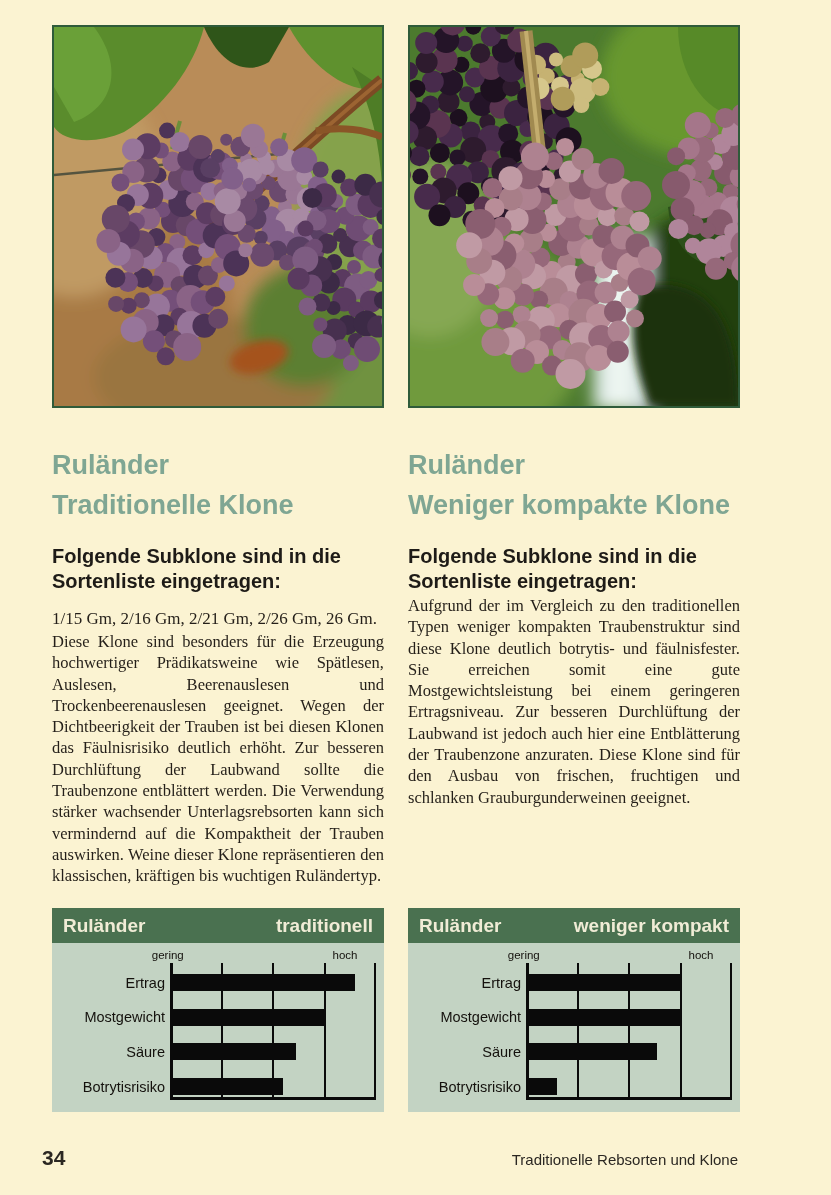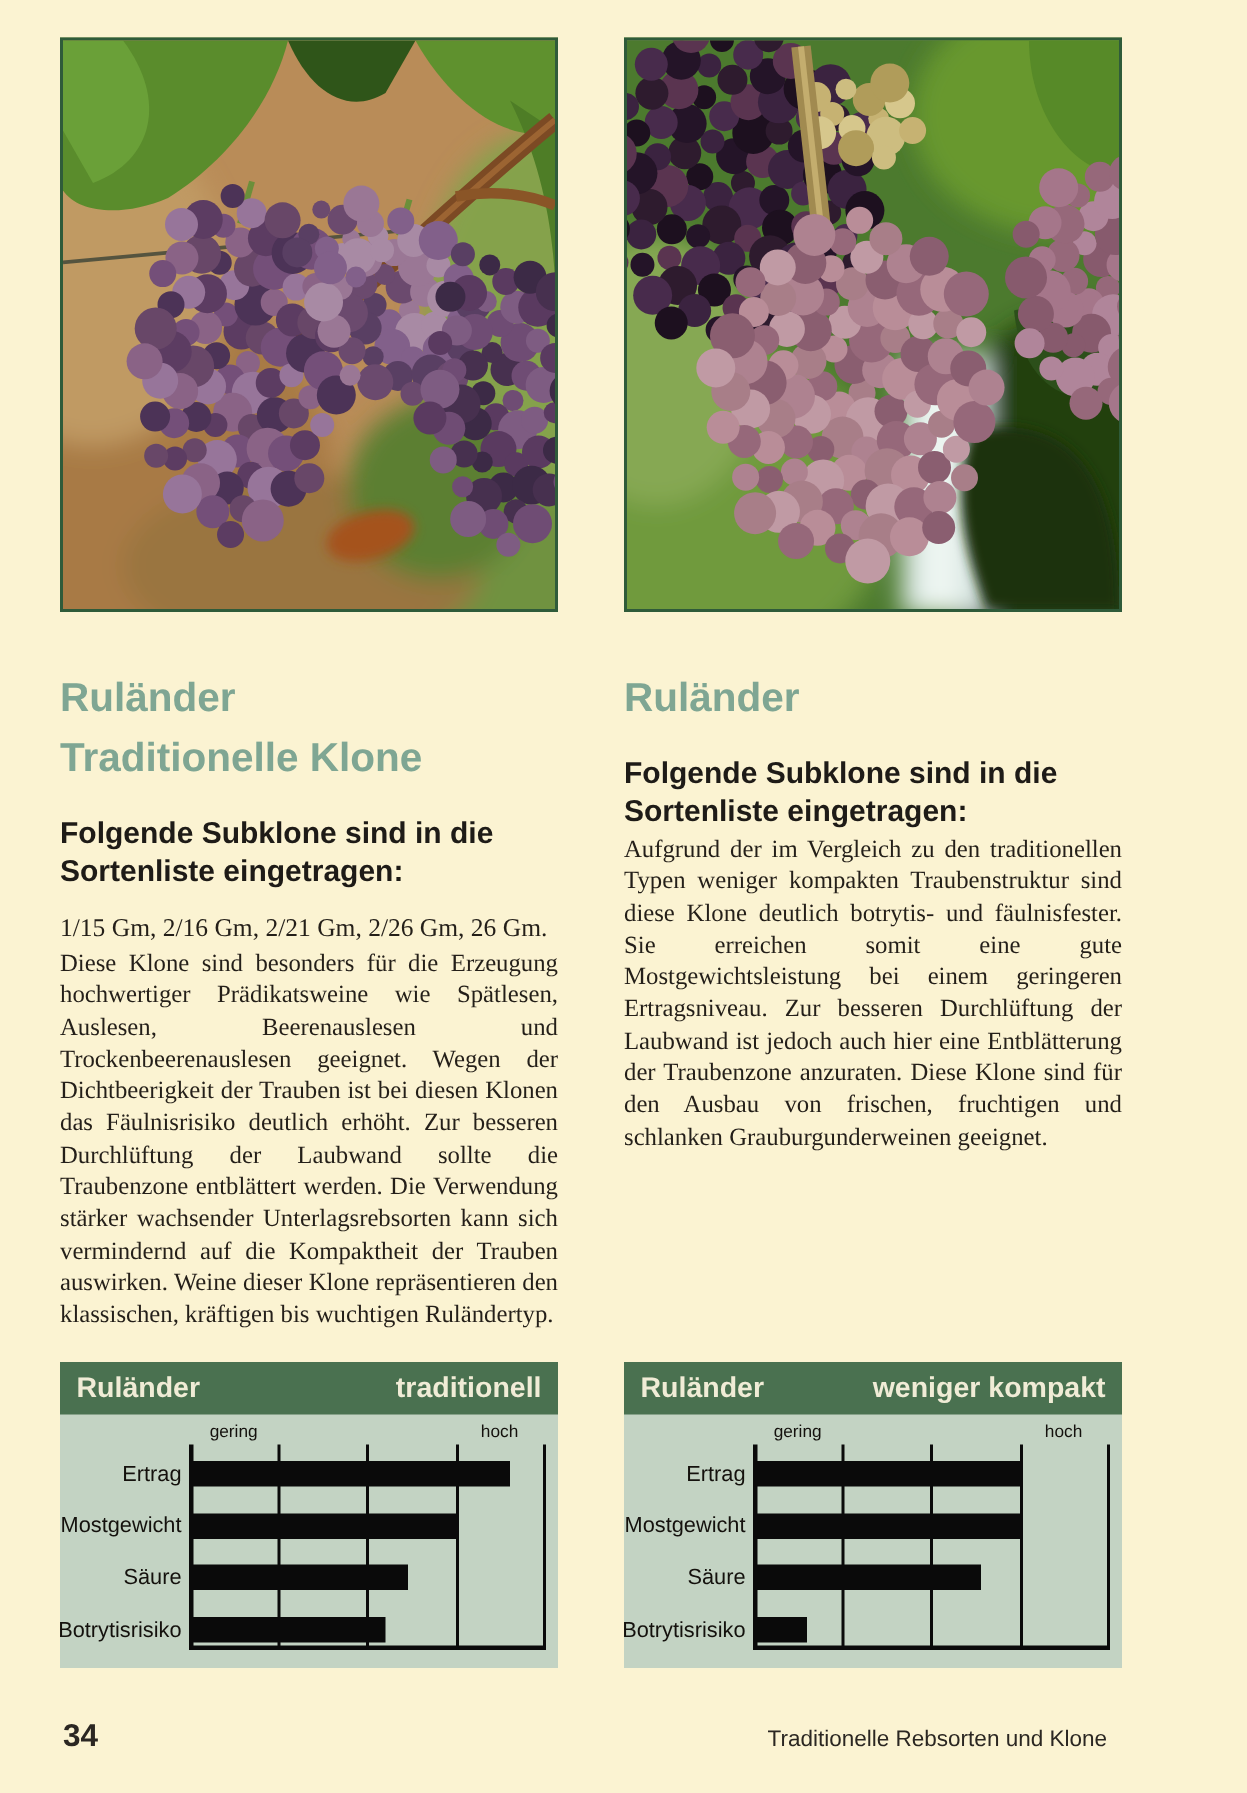--- a/index.html
+++ b/index.html
@@ -3,25 +3,25 @@
 <meta charset="utf-8">
 <style>
   html,body{margin:0;padding:0;}
   body{
     width:831px;height:1195px;position:relative;overflow:hidden;
     background:#FBF3D2;
     font-family:"Liberation Sans",sans-serif;
     color:#241F19;
   }
   .columns{
-    position:absolute;left:40px;top:25px;
+    position:absolute;left:52px;top:25px;
     display:grid;
     grid-template-columns:332px 332px;
     grid-template-rows:883px auto;
-    column-gap:44px;
+    column-gap:24px;
   }
   
   .photo{width:328px;height:379px;border:2px solid #2F5B3A;background:#7b9a4a;}
   .photo svg{display:block;width:328px;height:379px;}
   
   .col-heading{margin:37px 0 0;font-size:27px;font-weight:bold;color:#7FA693;line-height:40px;}
   .sub-heading{margin:19px 0 0;font-size:20px;font-weight:bold;color:#1E1B17;line-height:24.5px;}
   .clone-list{margin:16px 0 0;font-family:"Liberation Serif",serif;font-size:17px;color:#241F19;}
   .body-text{margin:2px 0 0;font-family:"Liberation Serif",serif;font-size:16.5px;line-height:21.3px;text-align:justify;color:#241F19;}
   
@@ -29,21 +29,21 @@
   .chart-header{
     height:35px;background:#4A7150;color:#F0ECD6;
     display:flex;justify-content:space-between;align-items:center;
     padding:0 11px;font-weight:bold;font-size:19px;box-sizing:border-box;
   }
   .chart-body{padding:6px 8px 12px 0;}
   .scale-row{position:relative;height:14px;margin-left:86px;font-size:11.5px;color:#14110D;}
   .scale-min{position:absolute;left:12.5%;transform:translateX(-50%);}
   .scale-max{position:absolute;left:87%;transform:translateX(-50%);}
   .plot-row{display:flex;}
-  .cat-col{position:relative;width:86px;height:137px;font-size:14.5px;color:#14110D;}
+  .cat-col{position:relative;width:86px;height:137px;font-size:14.5px;color:#14110D;padding-left:32px;}
   .cat-label{position:absolute;right:5px;transform:translateY(-50%);white-space:nowrap;}
   .plot{position:relative;flex:1;height:137px;}
   .plot::after{content:'';position:absolute;left:0;right:0;bottom:0;height:3px;background:#0A0A0A;}
   .gridline{position:absolute;top:0;bottom:0;width:2px;background:#0A0A0A;}
   .gridline.axis{width:3px;}
   .bar{position:absolute;left:0;height:17px;background:#0A0A0A;}
   
   .page-number{position:absolute;left:42px;top:1146px;font-size:21px;font-weight:bold;color:#2B2722;}
   .footer-title{position:absolute;right:93px;top:1151px;font-size:15px;color:#2B2722;}
 </style>
@@ -546,21 +546,21 @@
             <circle cx="82.3" cy="161.1" r="10" fill="#96687A"></circle>
             <circle cx="239.7" cy="231.4" r="12" fill="#AE8290"></circle>
             <circle cx="85.4" cy="315.1" r="14" fill="#A87E88"></circle>
             <circle cx="155.1" cy="119.9" r="9" fill="#B98D98"></circle>
             <circle cx="207.8" cy="324.7" r="11" fill="#8A5E70"></circle>
             <circle cx="59.2" cy="218.3" r="13" fill="#C09AA4"></circle>
             <circle cx="226.2" cy="169.0" r="15" fill="#96687A"></circle>
           </g>
       </svg>
     </div>
-    <h2 class="col-heading"><span>Ruländer</span><br></h2>
+    <h2 class="col-heading"><span>Ruländer</span><br><span>Weniger kompakte Klone</span></h2>
     <h3 class="sub-heading">Folgende Subklone sind in die Sortenliste eingetragen:</h3>
     <p class="body-text">Aufgrund der im Vergleich zu den traditionellen Typen weniger kompakten Traubenstruktur sind diese Klone deutlich botrytis- und fäulnisfester. Sie erreichen somit eine gute Mostgewichtsleistung bei einem geringeren Ertragsniveau. Zur besseren Durchlüftung der Laubwand ist jedoch auch hier eine Entblätterung der Traubenzone anzuraten. Diese Klone sind für den Ausbau von frischen, fruchtigen und schlanken Grauburgunderweinen geeignet.</p>
   </div>
 
   <div class="chart-box">
     <div class="chart-header">
       <span>Ruländer</span>
       <span>traditionell</span>
     </div>
     <div class="chart-body">

